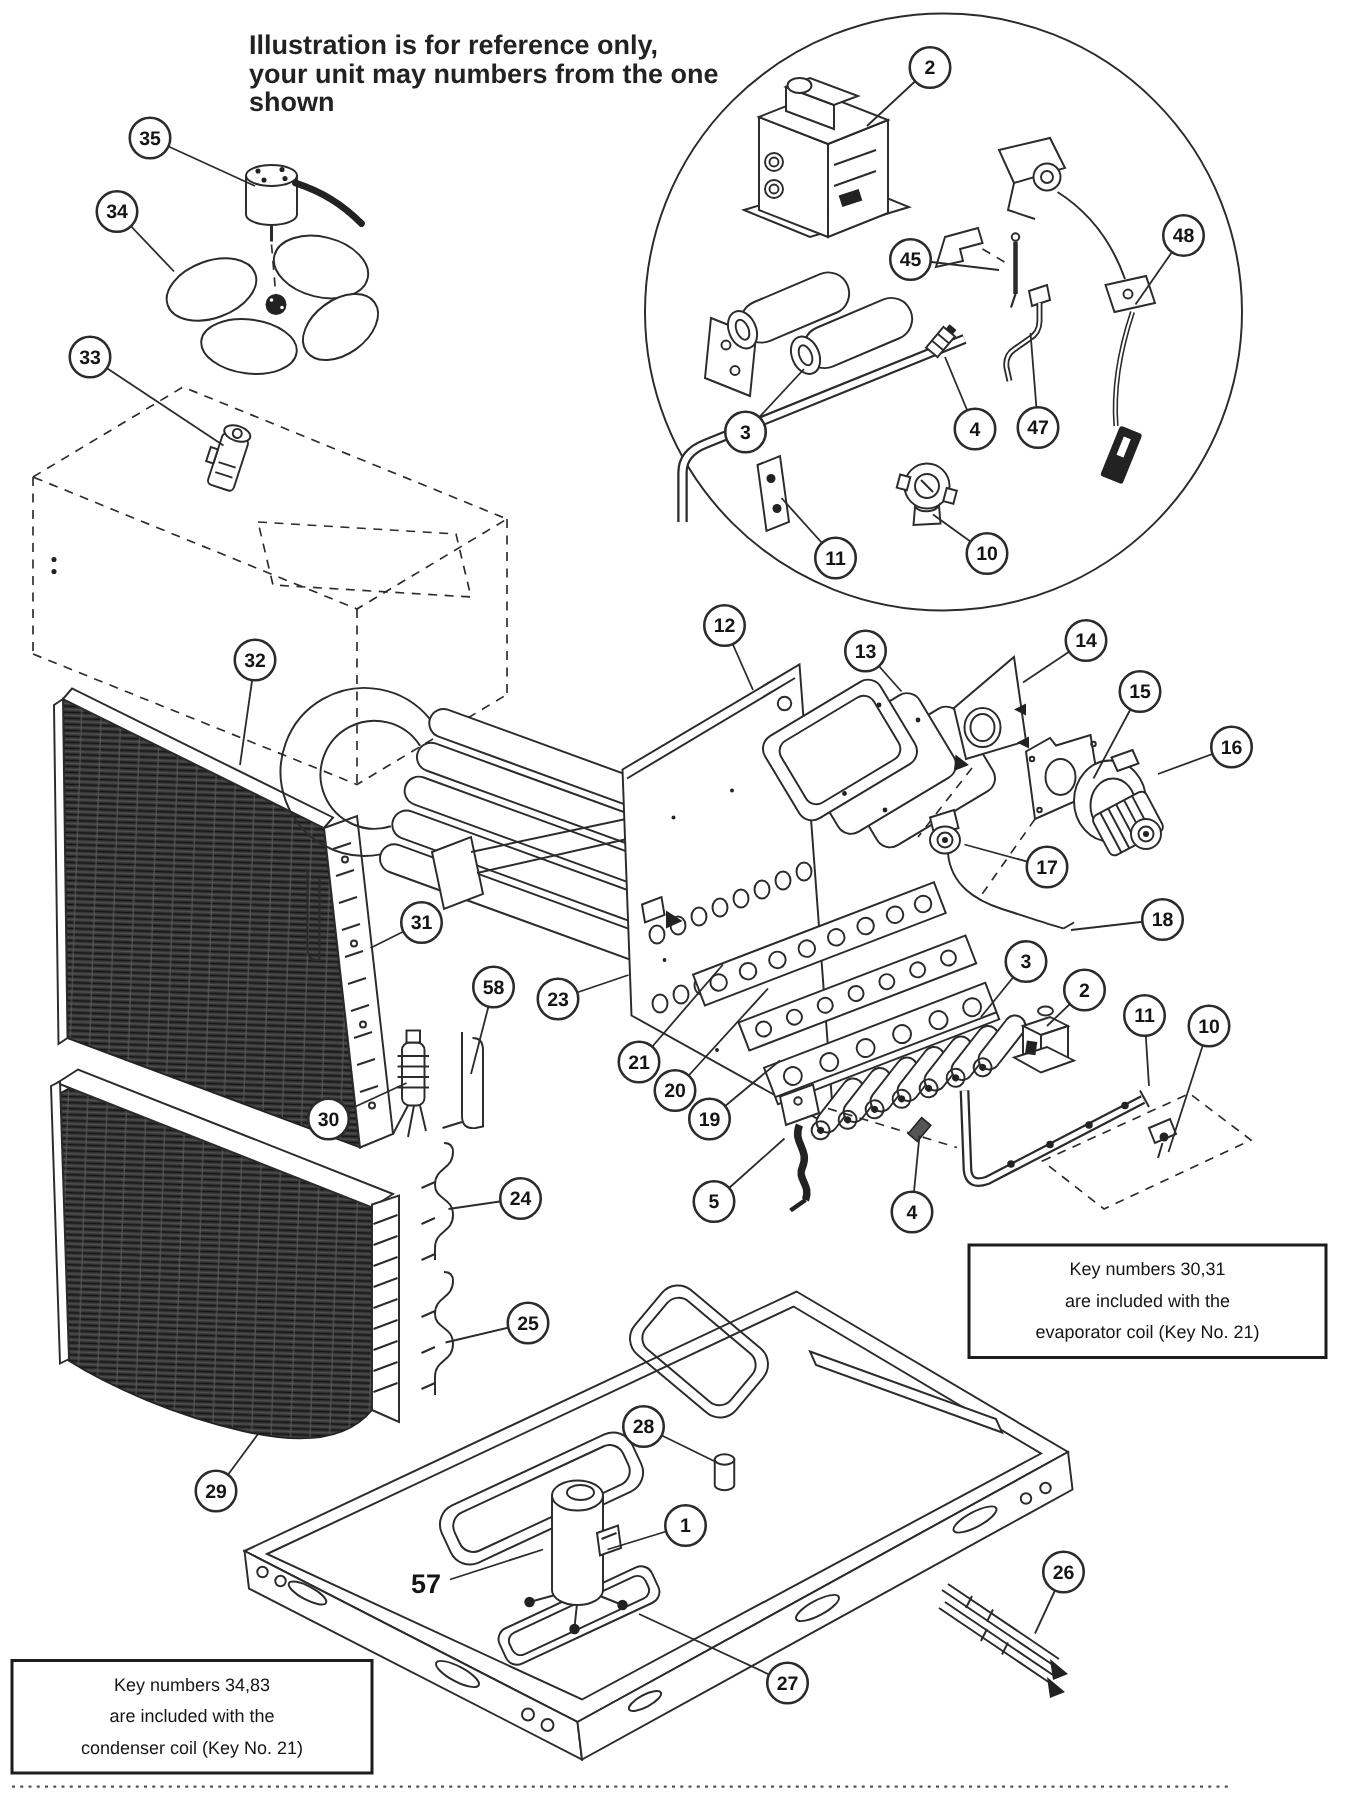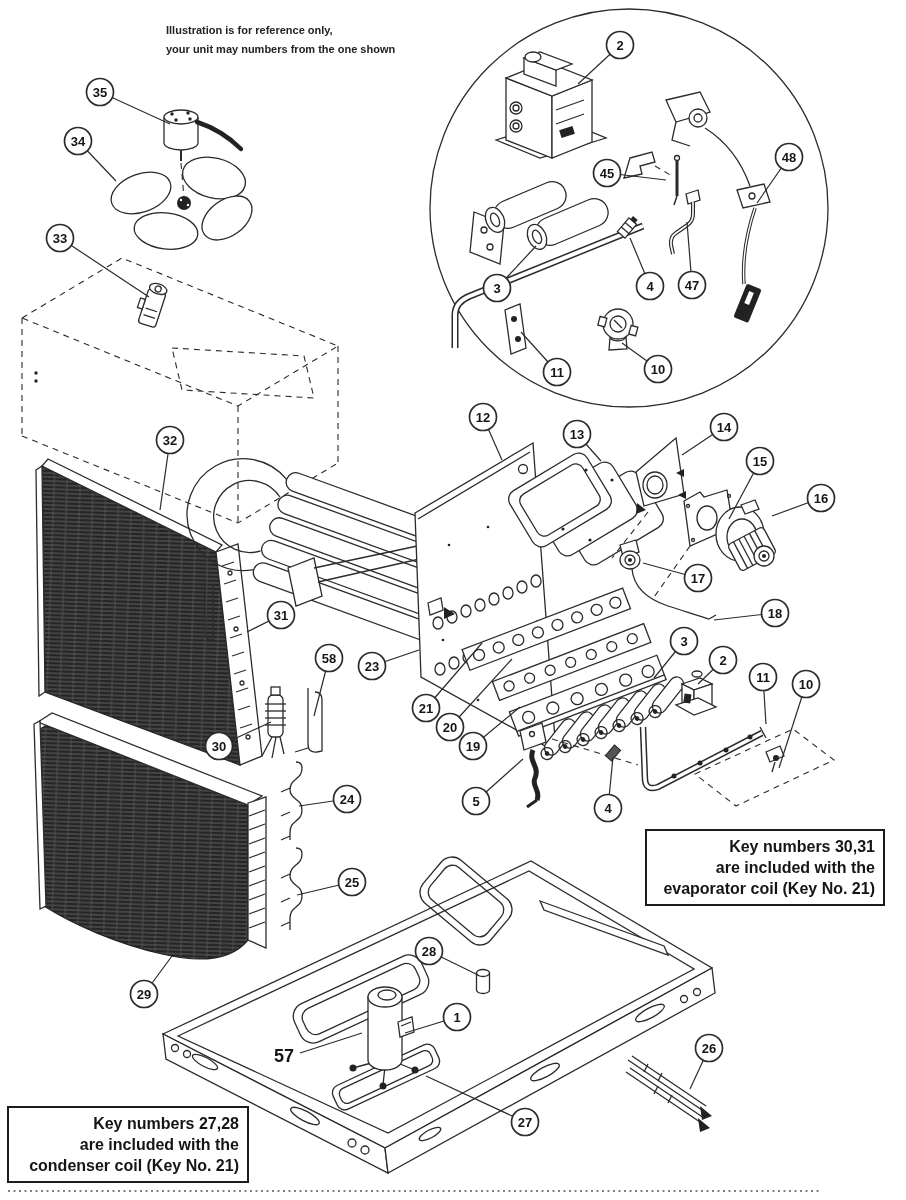--- a/index.html
+++ b/index.html
@@ -1,23 +1,23 @@
 <!DOCTYPE html>
 <html><head>
 <meta charset="utf-8">
 <title>Parts Diagram</title>
 <style>
   html,body{margin:0;padding:0;background:#fff;}
   .stage{position:relative;width:906px;height:1200px;background:#ffffff;overflow:hidden;
          font-family:"Liberation Sans", sans-serif;color:#1c1c1c;}
   .stage svg{position:absolute;left:0;top:0;}
-  .top-note{position:absolute;left:166px;top:21px;width:330px;font-size:11px;line-height:19px;
+  .top-note{position:absolute;left:166px;top:21px;width:330px;font-size:18px;line-height:19px;
             font-weight:bold;color:#222;}
-  .key-note{position:absolute;border:2.5px solid #1c1c1c;background:#fff;text-align:right;
-            font-weight:bold;font-size:16px;line-height:21px;padding:5px 8px;box-sizing:border-box;color:#151515;}
+  .key-note{position:absolute;border:2.5px solid #1c1c1c;background:#fff;text-align:center;
+            font-weight:normal;font-size:12px;line-height:21px;padding:5px 8px;box-sizing:border-box;color:#151515;}
   #note-evap{left:645px;top:829px;width:240px;}
   #note-cond{left:7px;top:1106px;width:242px;}
   .ink{stroke:#2b2b2b;fill:none;stroke-width:1.3;}
   .inkf{stroke:#2b2b2b;fill:#ffffff;stroke-width:1.3;}
   .dash{stroke:#2b2b2b;fill:none;stroke-width:1.1;stroke-dasharray:6 5;}
   .dark{fill:#222;stroke:none;}
 </style>
 </head>
 <body>
 
@@ -716,17 +716,17 @@
   <div>your unit may numbers from the one shown</div>
 </div>
 
 <div class="key-note" id="note-evap">
   <div>Key numbers 30,31</div>
   <div>are included with the</div>
   <div>evaporator coil (Key No. 21)</div>
 </div>
 
 <div class="key-note" id="note-cond">
-  <div>Key numbers 27,28</div>
+  <div>Key numbers 34,83</div>
   <div>are included with the</div>
   <div>condenser coil (Key No. 21)</div>
 </div>
 </div>
 
 </body></html>

